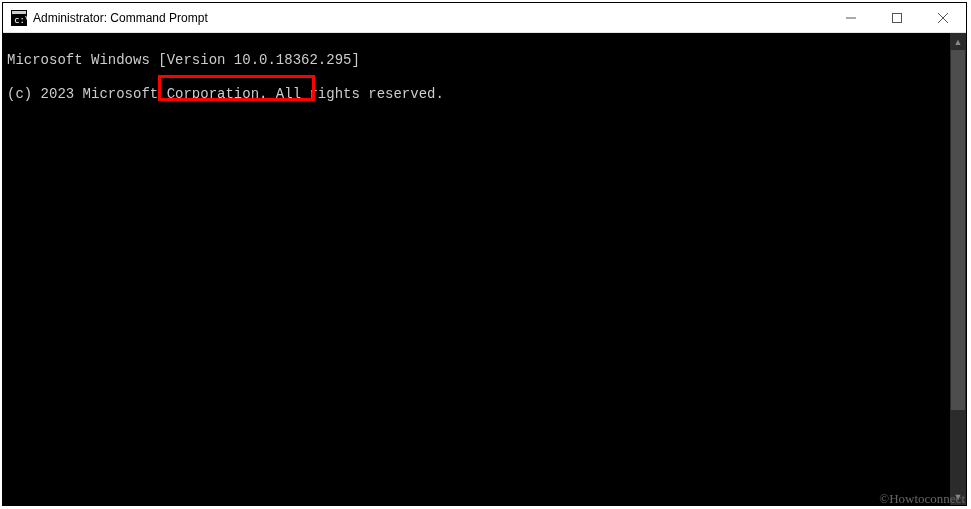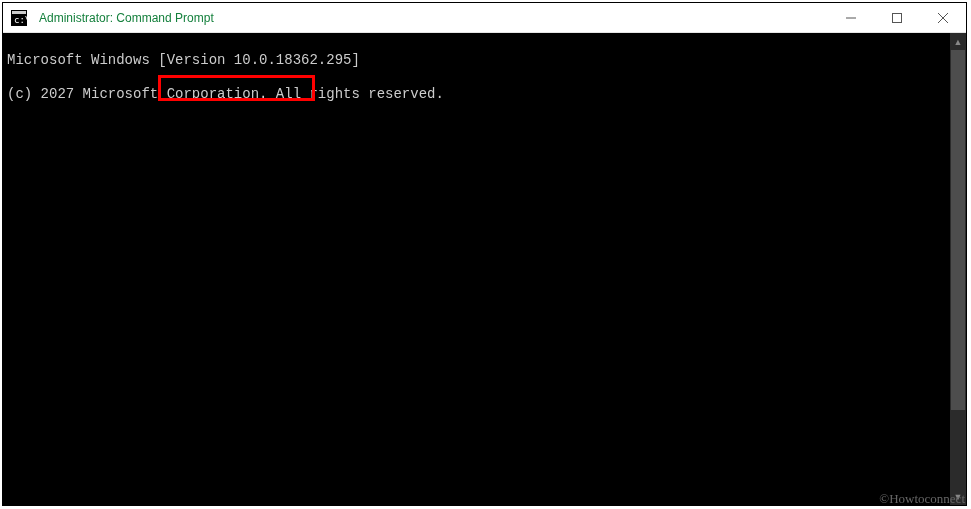--- a/index.html
+++ b/index.html
@@ -31,23 +31,23 @@
     position: relative;
     border-bottom: 1px solid #e5e5e5;
   }
   .titlebar .icon-box {
     width: 16px; height: 16px;
     margin-left: 8px;
     display: inline-flex;
     align-items: center; justify-content: center;
   }
   .titlebar .title-text {
-    margin-left: 12px;
+    margin-left: 6px;
     font-size: 12px;
-    color: #15803d;
+    color: #000000;
   }
   .win-controls {
     position: absolute;
     right: 0; top: 0;
     height: 30px;
     display: flex;
   }
   .win-controls .ctrl {
     width: 46px; height: 30px;
     display: flex;
@@ -152,21 +152,21 @@
           <line x1="10" y1="0" x2="0" y2="10" stroke="#555" stroke-width="1"></line>
         </svg>
       </div>
     </div>
   </div>
 
   <div class="terminal-area">
 
     <div class="terminal-content">
 <span class="line">Microsoft Windows [Version 10.0.18362.295]</span>
-<span class="line">(c) 2027 Microsoft Corporation. All rights reserved.</span>
+<span class="line">(c) 2023 Microsoft Corporation. All rights reserved.</span>
 <span class="line"></span>
     </div>
 
     <div class="highlight-box" style="left:155px; top:42px; width:157px; height:26px;"></div>
 
     <div class="scrollbar">
       <div class="arrow top">▲</div>
       <div class="thumb" style="top:17px;"></div>
       <div class="arrow bottom">▼</div>
     </div>

